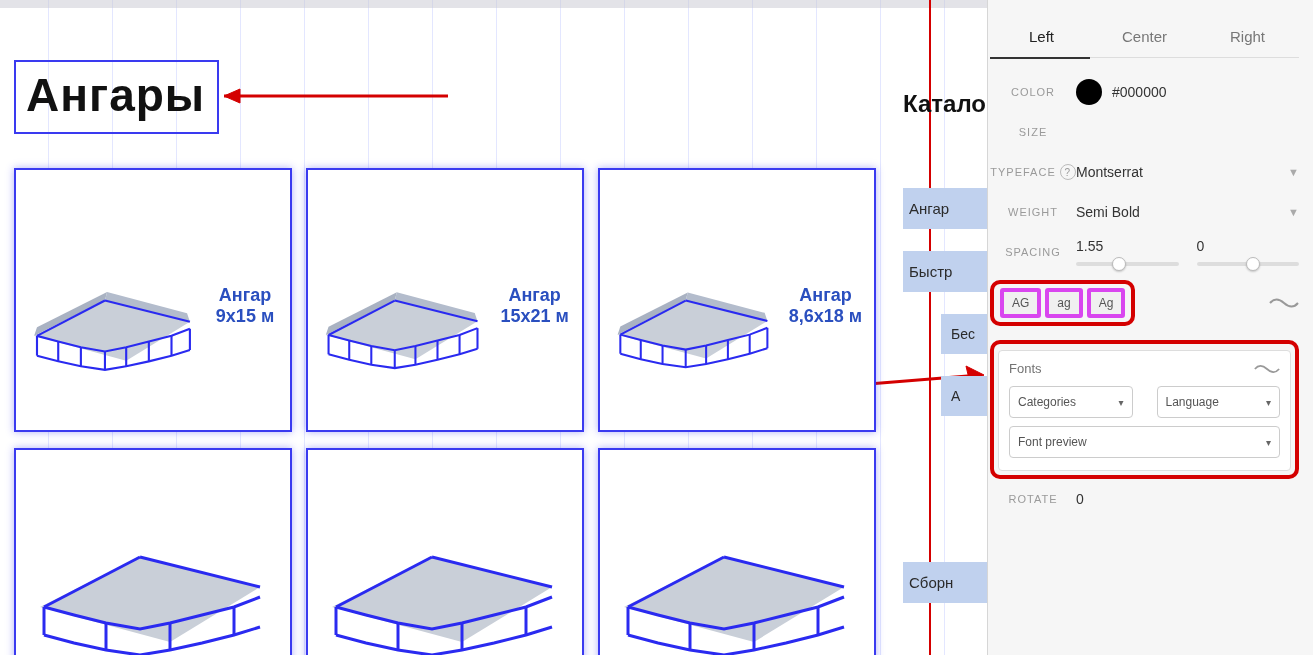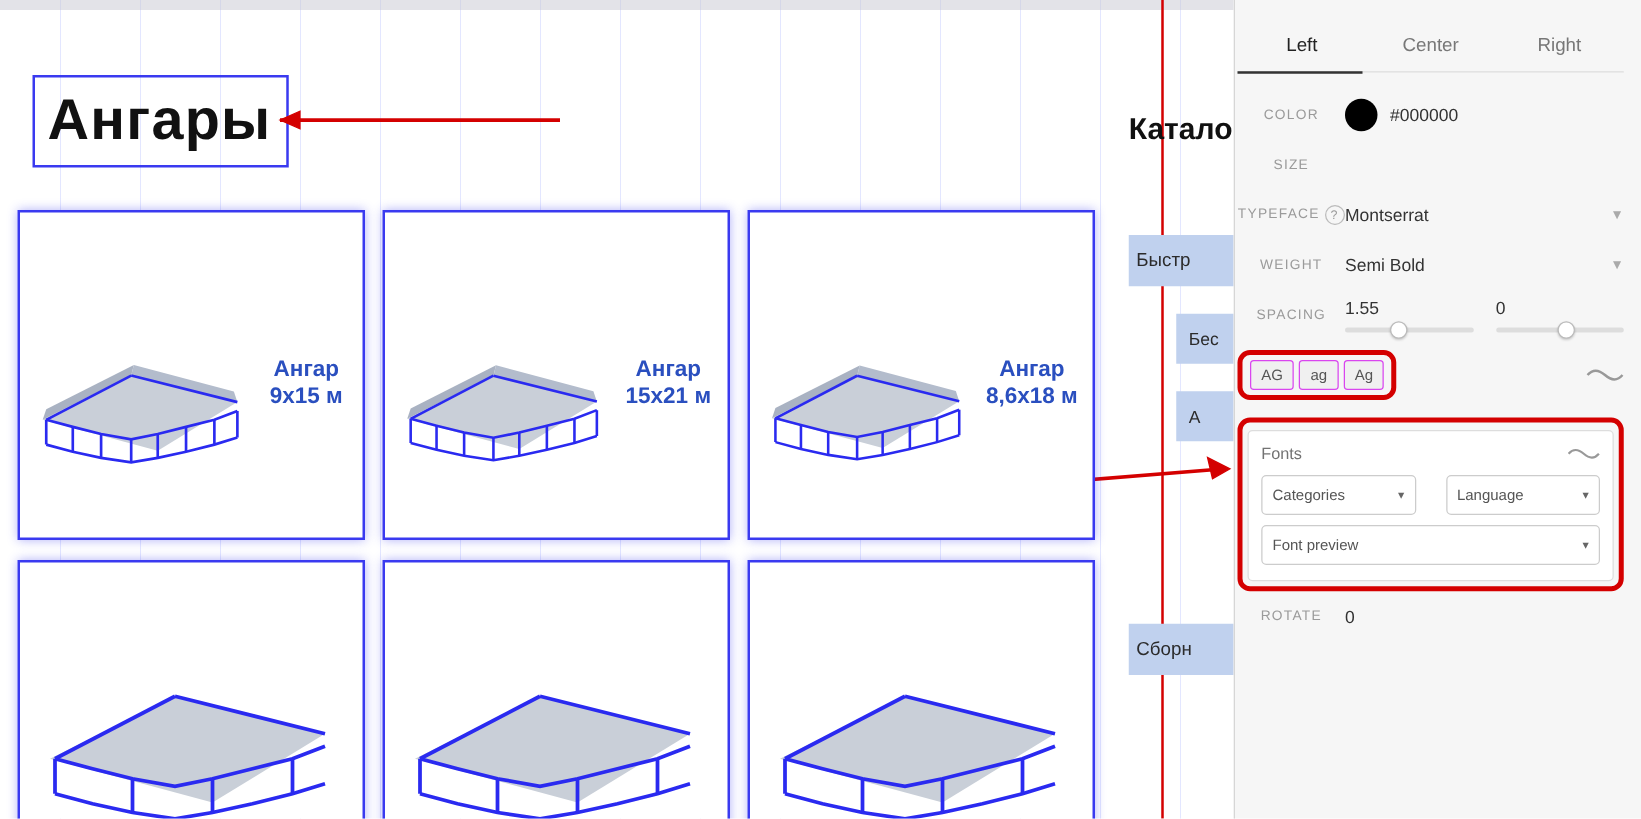--- a/index.html
+++ b/index.html
@@ -23,21 +23,21 @@
     
     content:"";
     position:absolute; left:0; right:0; top:0; height:8px;
     background: rgba(200,200,210,0.5);
   }
 
   .margin-line { position:absolute; top:0; bottom:0; width:2px; background:#d40000; left:929px; }
 
   .page-title {
     position:absolute;
-    left:26px; top:60px;
+    left:14px; top:60px;
     border:2px solid #3a3af0;
     padding:6px 12px 10px 10px;
     font-size:46px;
     font-weight:700;
     letter-spacing:1px;
     color:#111;
   }
 
   .cards {
     position:absolute;
@@ -109,21 +109,21 @@
   .row .value { flex:1; display:flex; align-items:center; gap:10px; color:#333; font-size:14px; }
   .swatch { width:26px; height:26px; border-radius:50%; background:#000; }
   .help { display:inline-flex; align-items:center; justify-content:center; width:16px; height:16px; border-radius:50%; border:1px solid #bbb; color:#999; font-size:10px; margin-left:4px; }
   .chev { margin-left:auto; color:#aaa; font-size:11px; }
   .slider-wrap { flex:1; display:flex; flex-direction:column; }
   .slider-track { position:relative; width:100%; height:4px; background:#ddd; border-radius:2px; margin-top:8px; }
   .slider-thumb { position:absolute; top:-5px; width:14px; height:14px; border-radius:50%; background:#fff; border:1px solid #bbb; box-shadow:0 1px 2px rgba(0,0,0,0.2); }
 
   .case-row { display:flex; align-items:center; gap:0; padding:8px 0 14px 0; }
   .case-group { display:flex; gap:4px; }
-  .case-btn { border:1px solid #d946ef; background:#f0f0f0; padding:4px 8px; font-size:12px; cursor:pointer; border-radius:3px; }
+  .case-btn { border:4px solid #d946ef; background:#f0f0f0; padding:4px 8px; font-size:12px; cursor:pointer; border-radius:3px; }
   .warp { margin-left:auto; color:#999; }
 
   .red-box { border:4px solid #d40000; border-radius:10px; padding:4px 6px; }
   .red-box.case { display:inline-flex; }
 
   .fonts-panel {
     background:#fff;
     border:1px solid #ddd;
     border-radius:4px;
     padding:10px 10px 12px 10px;
@@ -270,20 +270,21 @@
             <line x1="214" y1="168" x2="214" y2="140"></line>
           <line x1="24" y1="140" x2="120" y2="90"></line>
             <line x1="240" y1="120" x2="120" y2="90"></line>
         </g>
       </svg>
     </div>
   </div>
 
   <div class="catalog">
     <div class="catalog-title">Катало</div>
+    <div class="cat-item">Ангар</div>
     <div class="cat-item">Быстр</div>
     <div class="cat-item indent">Бес</div>
     <div class="cat-item indent">А</div>
     <div class="cat-item indent" style="visibility:hidden">Т</div>
     <div class="cat-item indent" style="visibility:hidden">Х</div>
     <div class="cat-item">Сборн</div>
     <div class="cat-item" style="visibility:hidden">Ангар</div>
   </div>
 </div>
 

